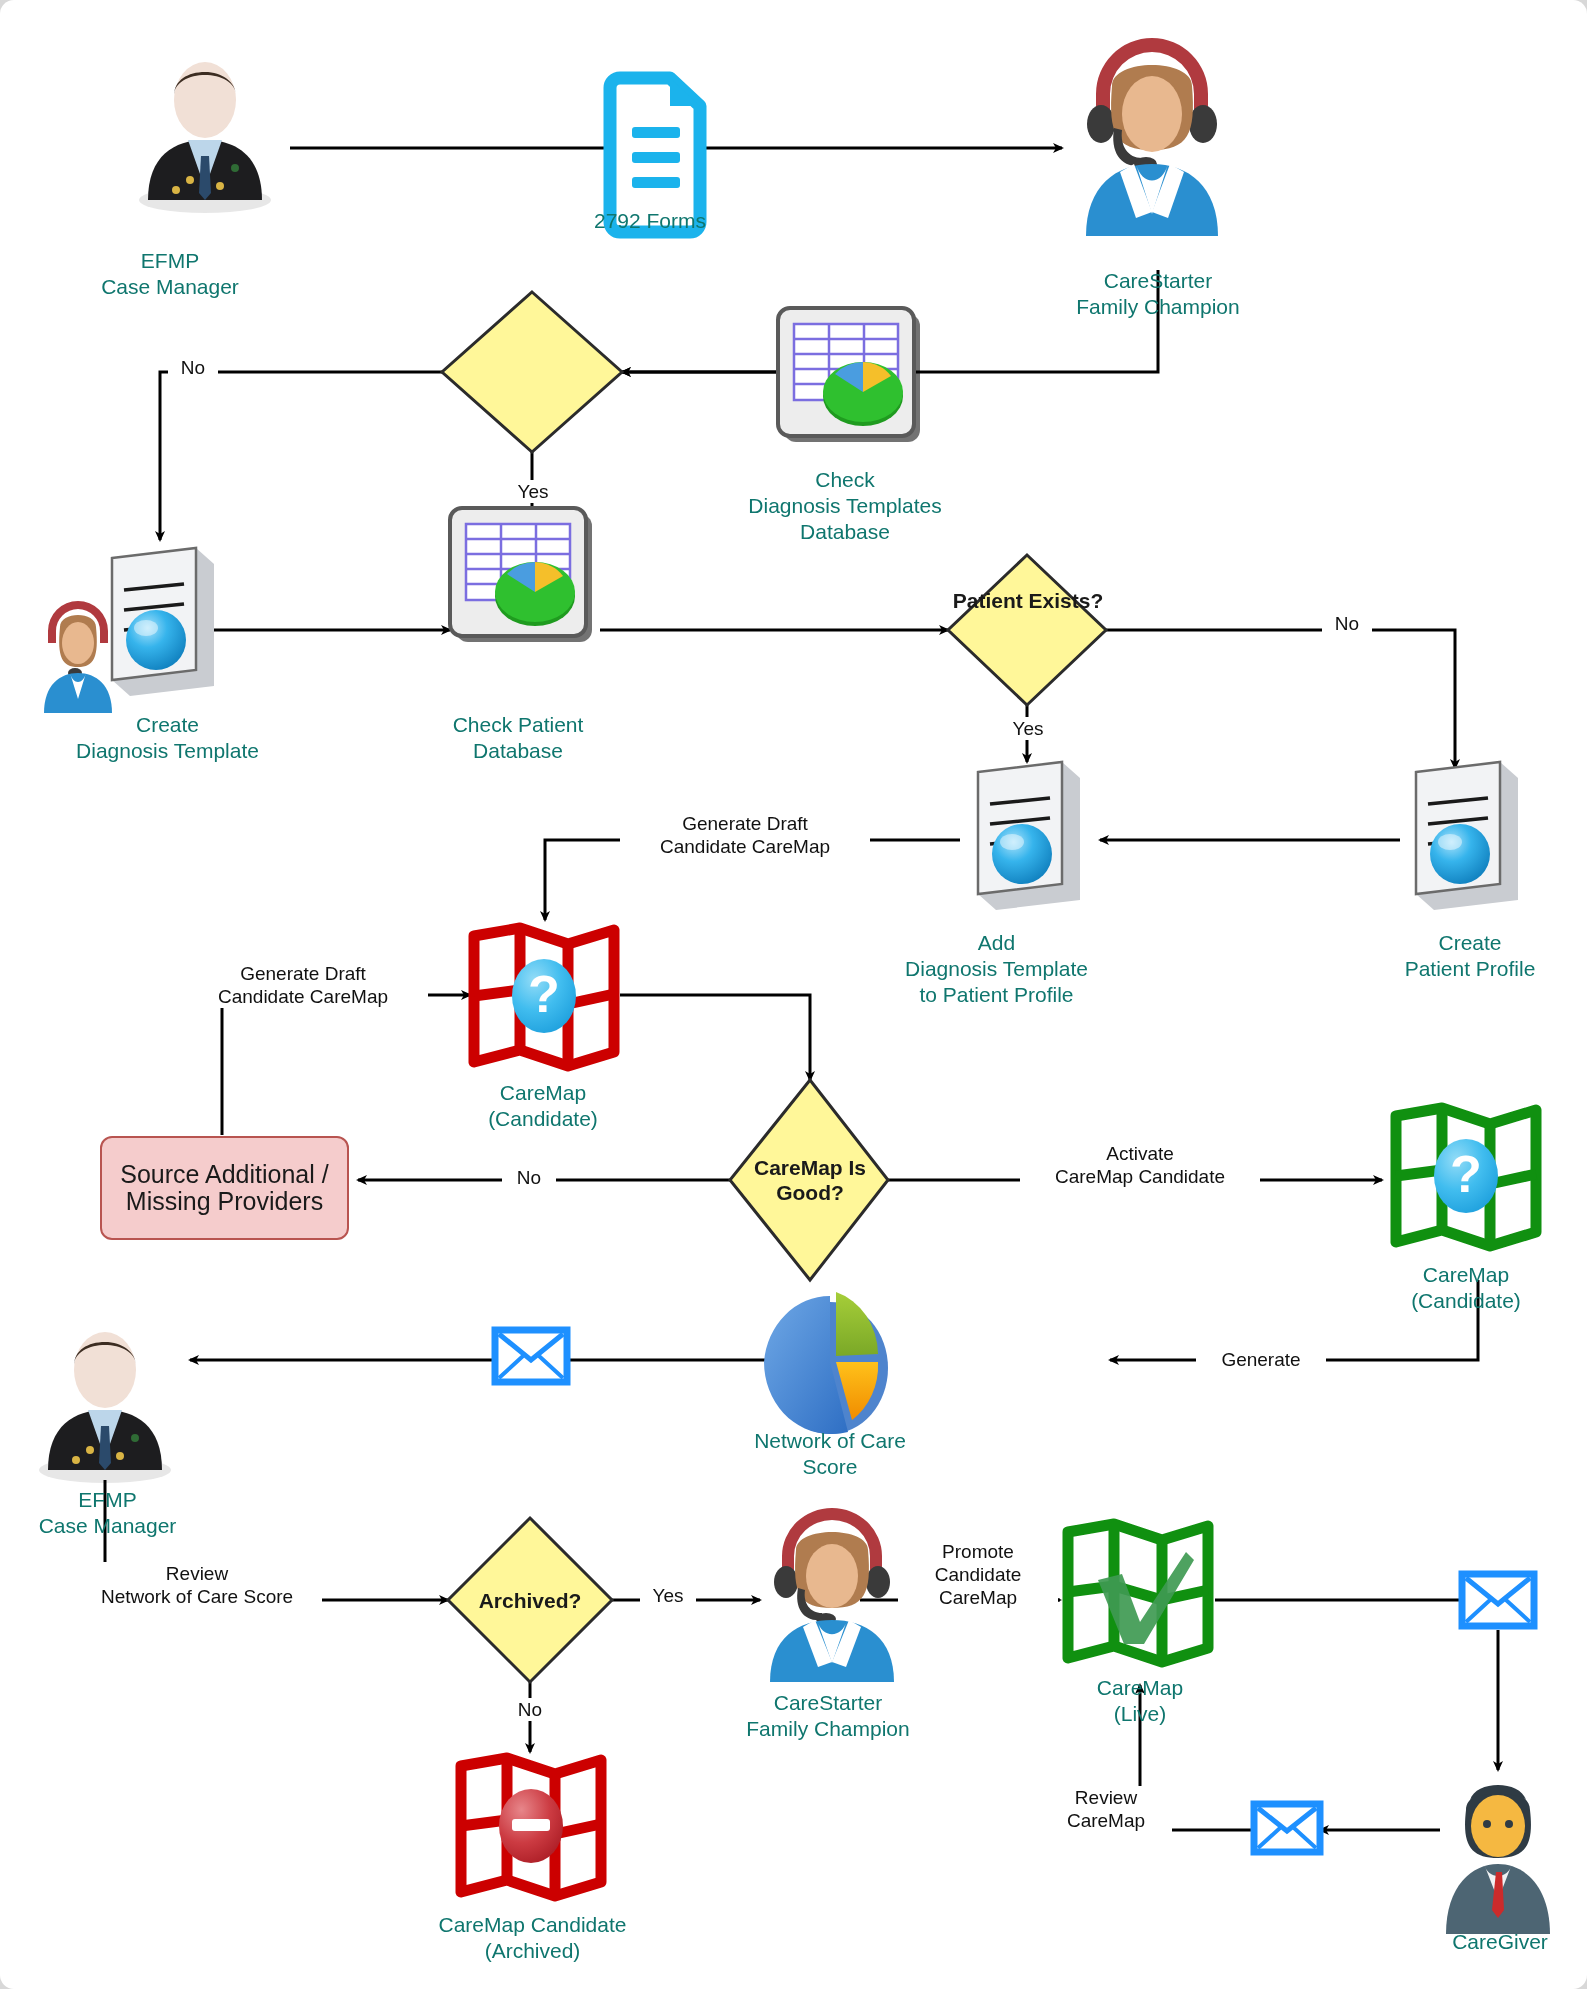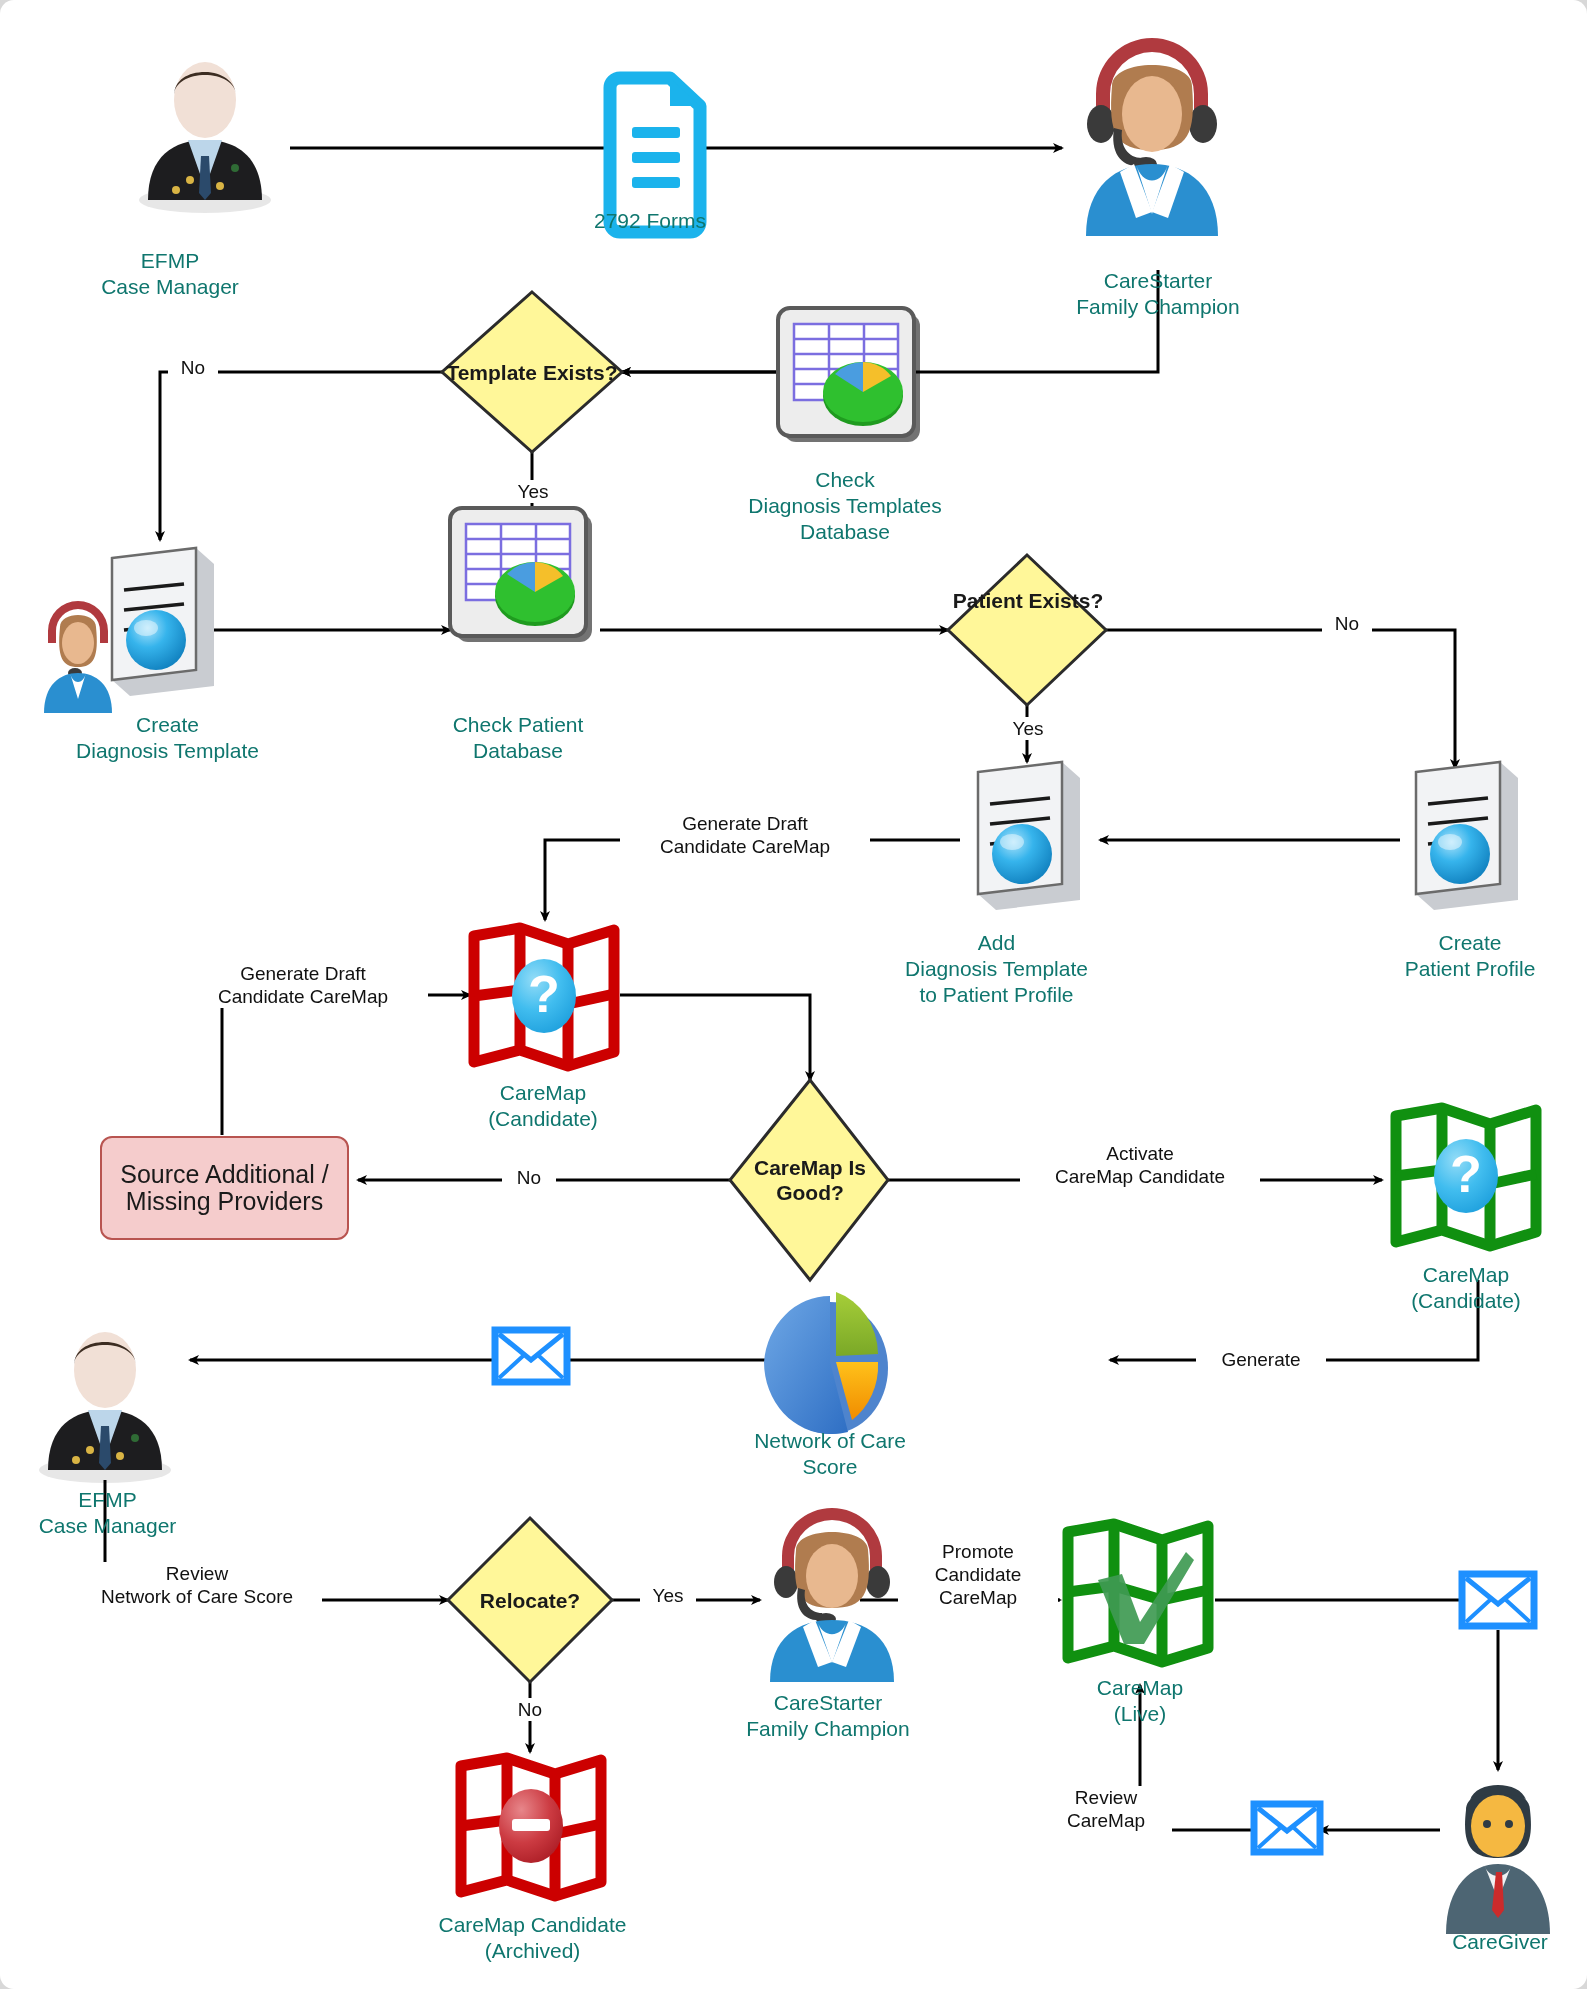--- a/index.html
+++ b/index.html
@@ -355,27 +355,25 @@
     <path d="M56,96 L62,96 L64,134 L58,142 L52,134 Z" fill="#cc2b2b"></path>
   </g>
 
   <g transform="translate(1254,1804)">
     <rect x="0" y="0" width="66" height="48" fill="#ffffff" stroke="#1e90ff" stroke-width="7"></rect>
     <path d="M4,4 L33,27 L62,4" fill="none" stroke="#1e90ff" stroke-width="5"></path>
     <path d="M4,44 L26,24 M62,44 L40,24" fill="none" stroke="#1e90ff" stroke-width="4"></path>
   </g>
 </svg>
 
-<div class="diamond-text" style="left:442px;top:332px;width:180px;height:80px;">Template
-Exists?</div>
 <div class="diamond-text" style="left:948px;top:560px;width:160px;height:80px;">Patient
 Exists?</div>
 <div class="diamond-text" style="left:722px;top:1140px;width:176px;height:80px;">CareMap
 Is Good?</div>
-<div class="diamond-text" style="left:448px;top:1578px;width:164px;height:44px;">Relocate?</div>
+<div class="diamond-text" style="left:448px;top:1578px;width:164px;height:44px;">Archived?</div>
 
 <div class="procbox" style="left:100px;top:1136px;width:245px;height:100px;">Source Additional /
 Missing Providers</div>
 
 <div class="lbl" style="left:80px;top:248px;width:180px;">EFMP
 Case Manager</div>
 <div class="lbl" style="left:565px;top:208px;width:170px;">2792 Forms</div>
 <div class="lbl" style="left:1058px;top:268px;width:200px;">CareStarter
 Family Champion</div>
 <div class="lbl" style="left:705px;top:467px;width:280px;">Check

